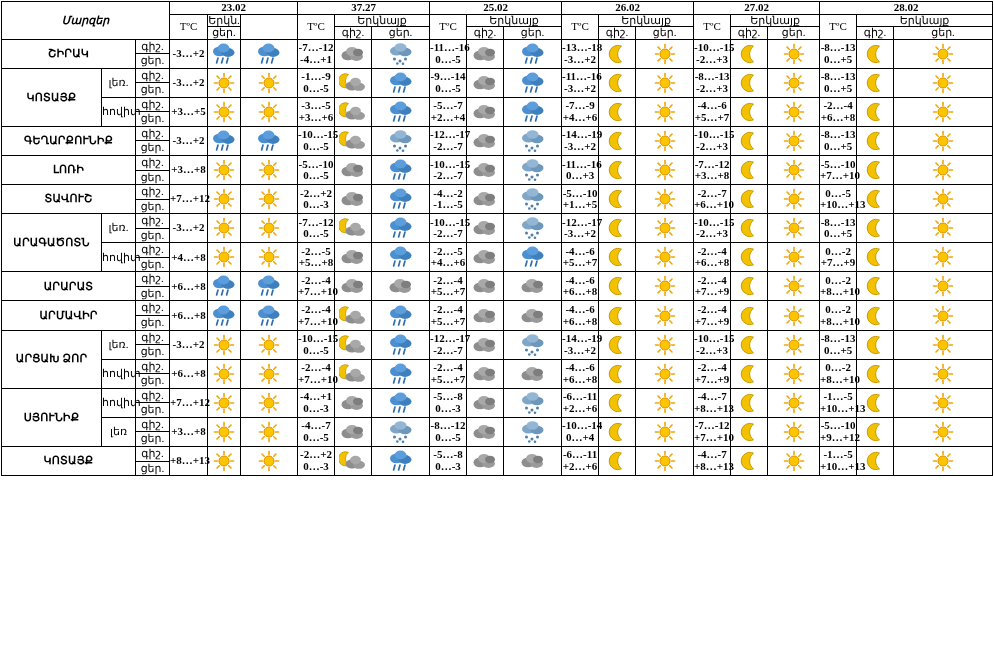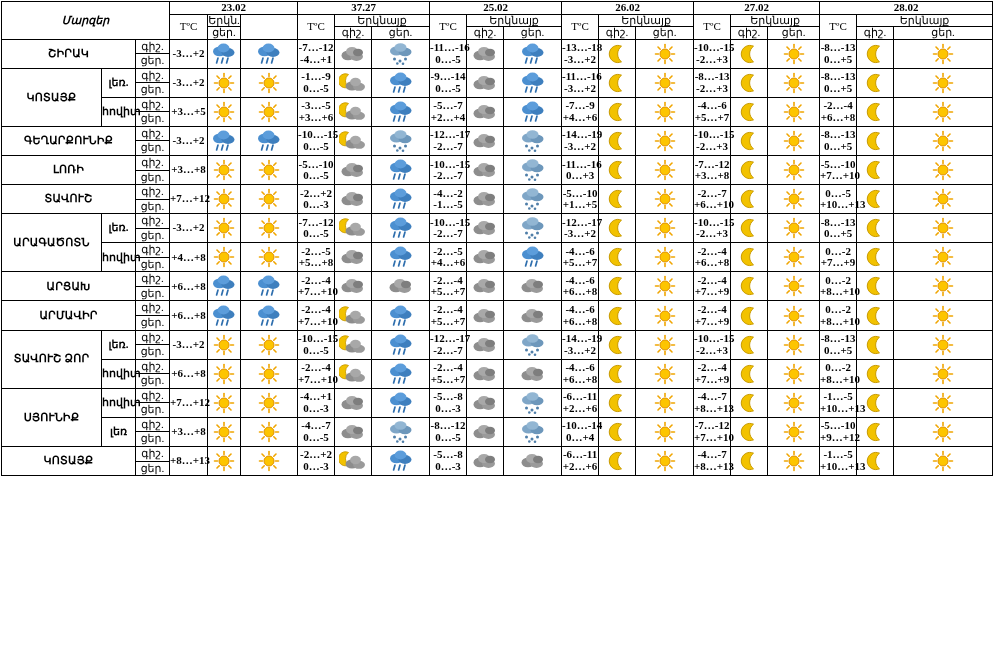--- a/index.html
+++ b/index.html
@@ -44,21 +44,21 @@
   .hdr-sub2 {
     font-size: 10.5px;
   }
   
   .region {
     font-weight: bold;
     font-size: 12.5px;
     letter-spacing: .2px;
   }
   .sub {
-    font-weight: bold;
+    font-weight: normal;
     font-size: 10px;
     margin-top: 12px;
   }
   .lbl {
     font-size: 10px;
     text-align: left;
     padding-left: 3px;
     white-space: nowrap;
   }
   .temp {
@@ -1424,21 +1424,21 @@
           <line x1="5" y1="4" x2="7.2" y2="6.2"></line>
                 <line x1="16.8" y1="15.8" x2="19" y2="18"></line>
           <line x1="19" y1="4" x2="16.8" y2="6.2"></line>
                 <line x1="7.2" y1="15.8" x2="5" y2="18"></line>
         </g>
         <circle cx="12" cy="11" r="5" fill="#fdc500" stroke="#e09000" stroke-width="1"></circle>
       </svg>
           </td>
         </tr>
         <tr>
-          <td rowspan="1" colspan="2" class="region">ԱՐՑԱԽ</td>
+          <td rowspan="1" colspan="2" class="region">ԱՐԱՐԱՏ</td>
           <td class="lbl">
       <div style="border-bottom:1px solid #000;padding:1px 2px;">գիշ.</div>
       <div style="padding:1px 2px;">ցեր.</div>
           </td>
           <td class="temp">
             <span>+6…+8</span>
           </td>
           <td class="ico">
             <svg width="28" height="24" viewBox="0 0 28 24">
         <ellipse cx="9.5" cy="9.5" rx="6.5" ry="4.8" fill="#4b8fd0"></ellipse>
@@ -1720,21 +1720,21 @@
           <line x1="5" y1="4" x2="7.2" y2="6.2"></line>
                 <line x1="16.8" y1="15.8" x2="19" y2="18"></line>
           <line x1="19" y1="4" x2="16.8" y2="6.2"></line>
                 <line x1="7.2" y1="15.8" x2="5" y2="18"></line>
         </g>
         <circle cx="12" cy="11" r="5" fill="#fdc500" stroke="#e09000" stroke-width="1"></circle>
       </svg>
           </td>
         </tr>
         <tr>
-          <td rowspan="2" class="region">ՏԱՎՈՒՇ ՁՈՐ</td>
+          <td rowspan="2" class="region">ԱՐՑԱԽ ՁՈՐ</td>
           <td class="sub">լեռ.</td>
           <td class="lbl">
       <div style="border-bottom:1px solid #000;padding:1px 2px;">գիշ.</div>
       <div style="padding:1px 2px;">ցեր.</div>
           </td>
           <td class="temp">
             <span>-3…+2</span>
           </td>
           <td class="ico">
             <svg width="24" height="22" viewBox="0 0 24 22">

